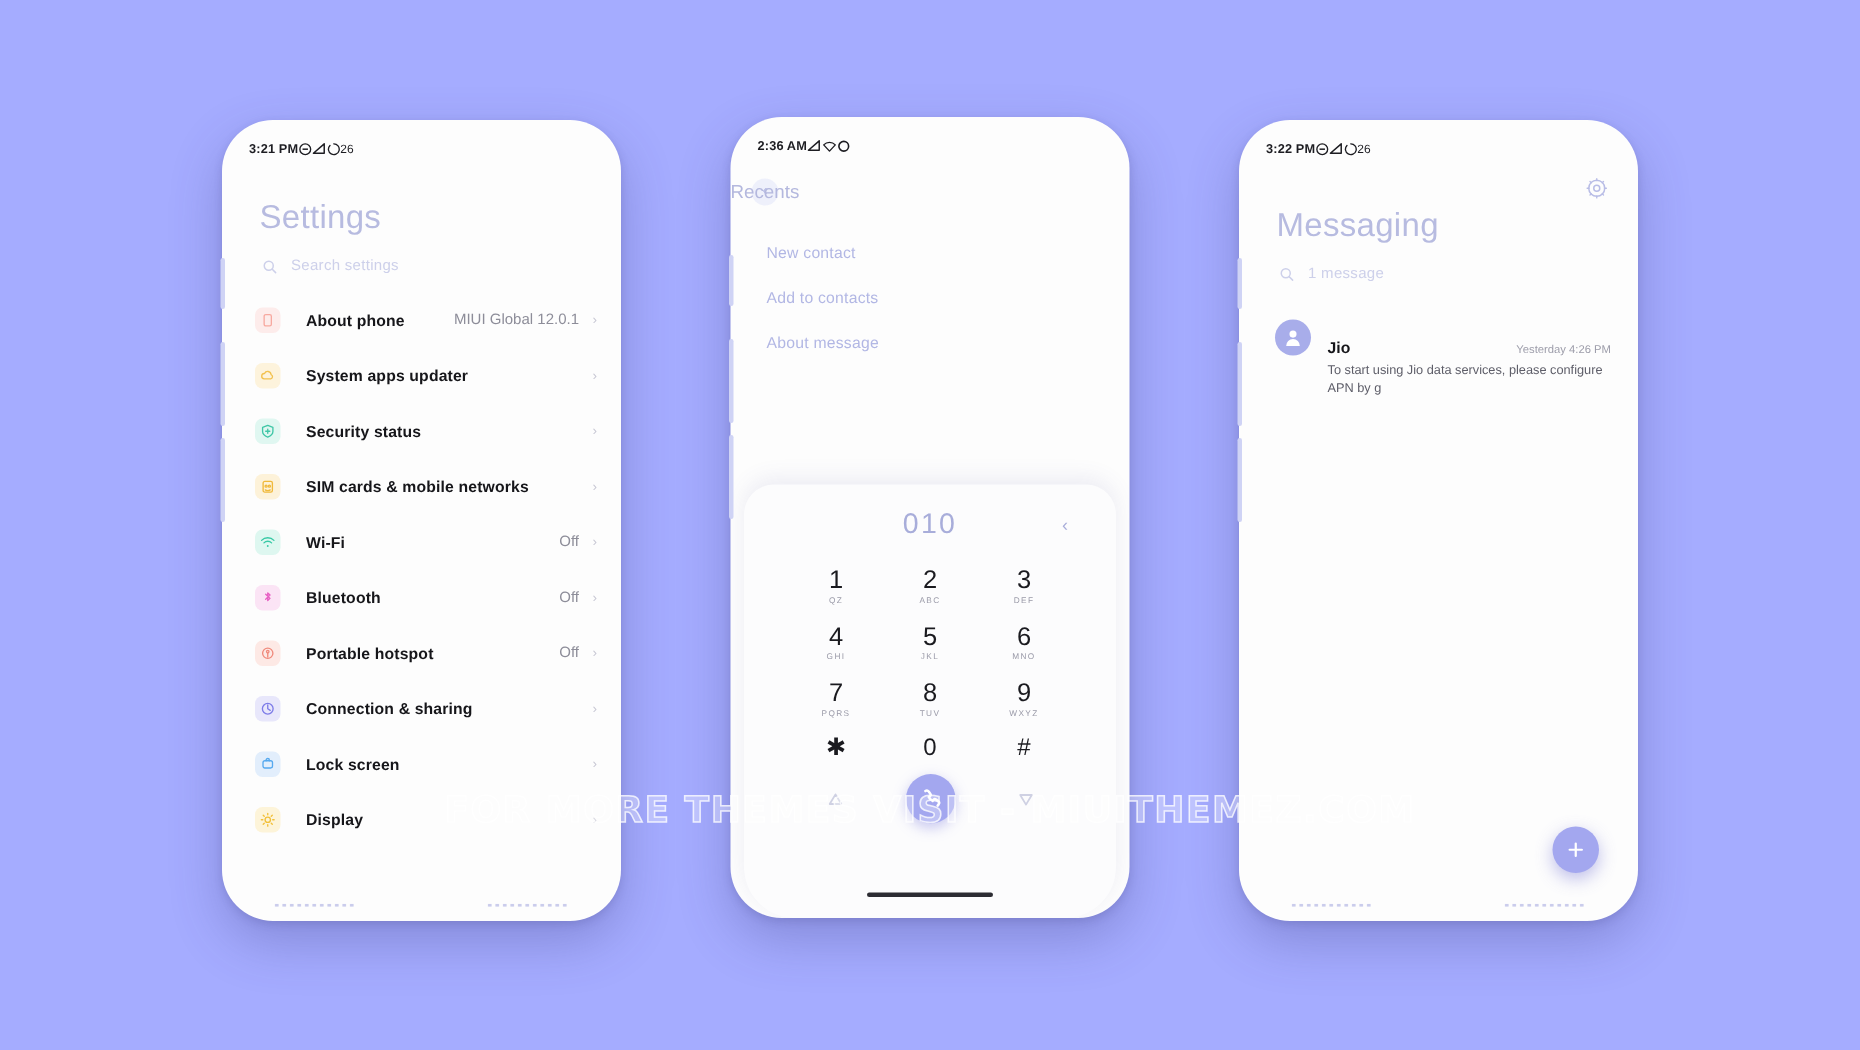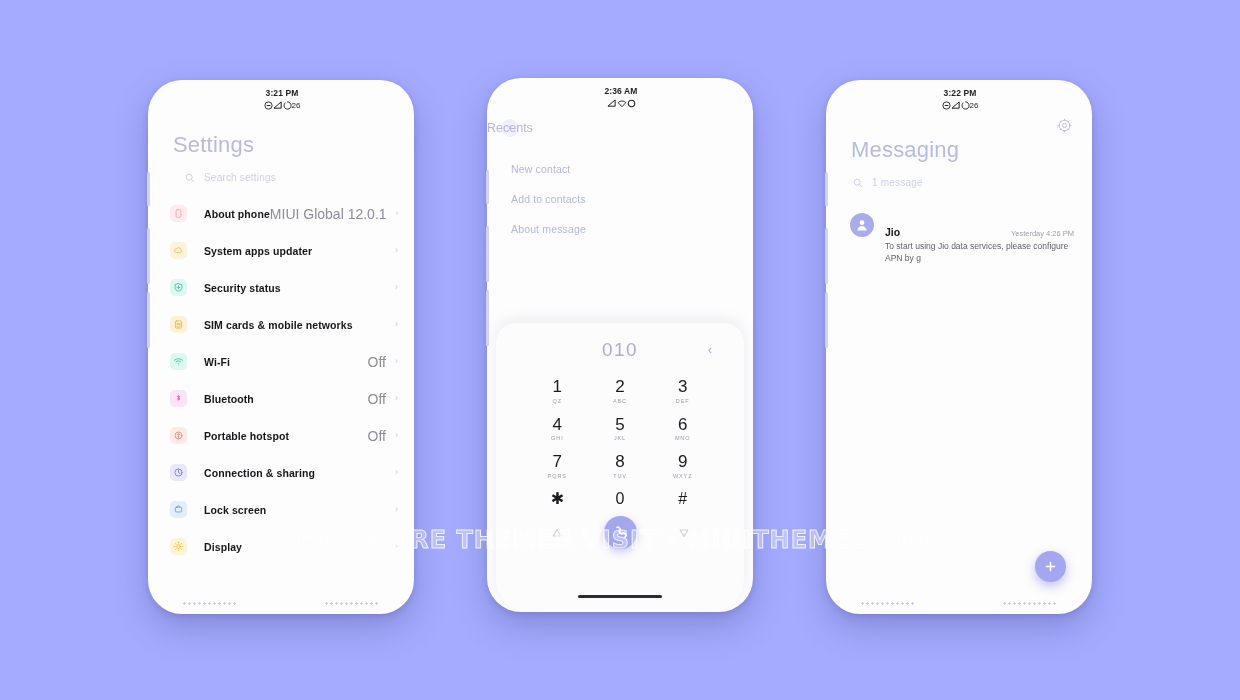--- a/index.html
+++ b/index.html
@@ -46,40 +46,38 @@
     width: 56px; height: 3px;
     background-image: radial-gradient(circle, #b9bce6 38%, transparent 40%);
     background-size: 5px 3px;
     opacity: .75;
   }
 
   
   .statusbar {
     height: 30px;
     display: flex; align-items: center;
-    justify-content: space-between;
     padding: 8px 16px 0 18px;
-    flex-direction: column;
   }
   .sb-time { font-size: 8.5px; font-weight: bold; color: #1d1d22; letter-spacing: .1px; }
   .sb-icons { display: flex; align-items: center; gap: 0; }
   .sb-icons svg { display: block; }
   .sb-batt { font-size: 8px; color: #1d1d22; font-weight: 500; }
 
   
   .big-title {
     font-size: 22px;
     color: #b7bbe0;
     font-weight: 400;
     letter-spacing: .2px;
     padding: 22px 0 0 25px;
   }
   .search-row {
     display: flex; align-items: center; gap: 9px;
-    padding: 14px 0 0 37px;
+    padding: 14px 0 0 27px;
   }
   .search-ph { font-size: 10px; color: #cdd0ea; letter-spacing: .2px; }
 
   .settings-list { margin-top: 12px; }
   .s-item {
     display: flex; align-items: center;
     height: 37px;
     padding: 0 16px 0 22px;
   }
   .s-icon {
@@ -90,21 +88,21 @@
   .s-icon svg { display: block; }
   .s-label {
     flex: 1 1 auto;
     margin-left: 17px;
     font-size: 10.5px;
     font-weight: bold;
     color: #16161a;
     letter-spacing: .1px;
     white-space: nowrap;
   }
-  .s-value { font-size: 14px; color: #8d8d99; margin-right: 9px; white-space: nowrap; }
+  .s-value { font-size: 10px; color: #8d8d99; margin-right: 9px; white-space: nowrap; }
   .s-chev { font-size: 9px; color: #c8c8d4; line-height: 1; }
 
   
   .dial-header {
     display: flex; align-items: center;
     padding: 8px 14px 0 14px;
     position: relative;
     height: 32px;
   }
   .back-circle {

